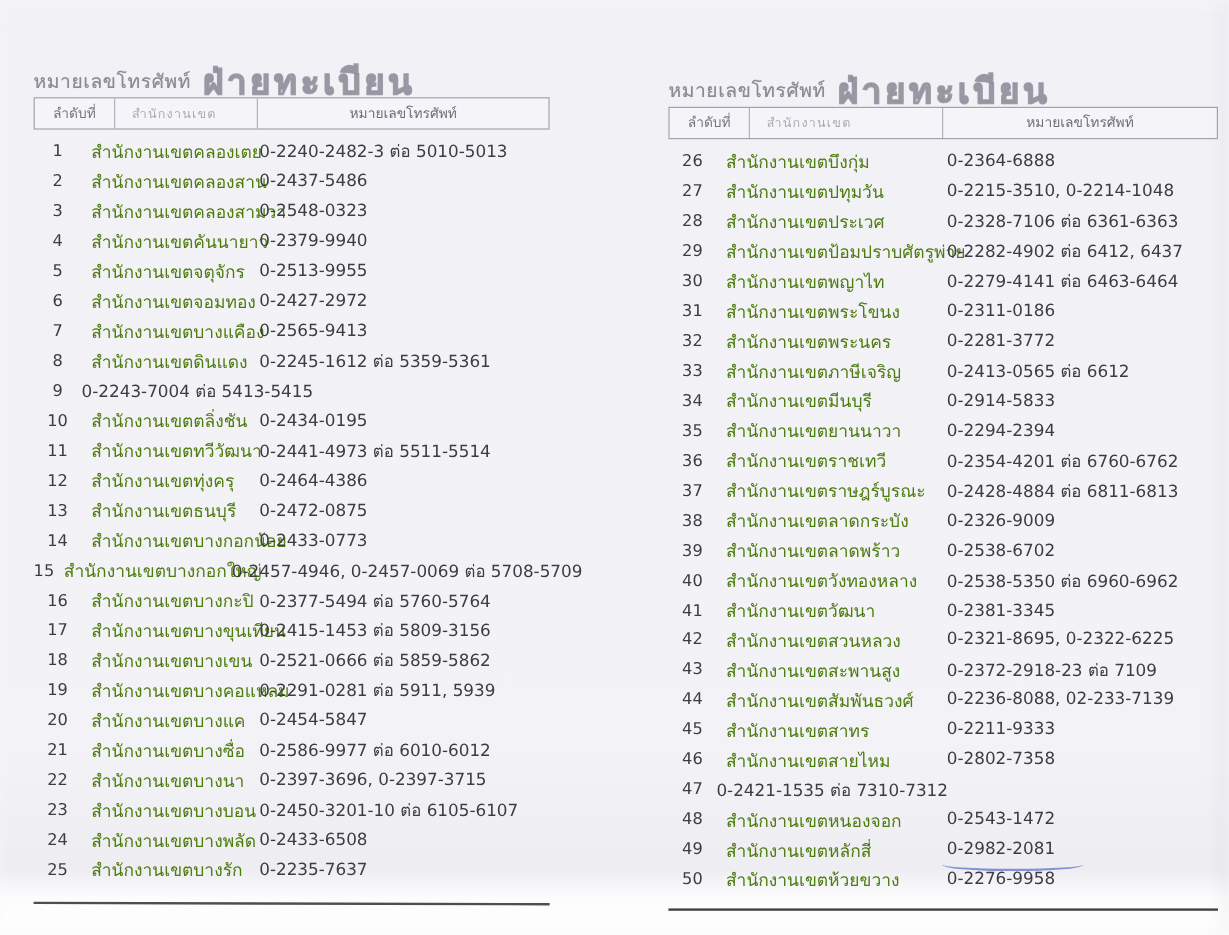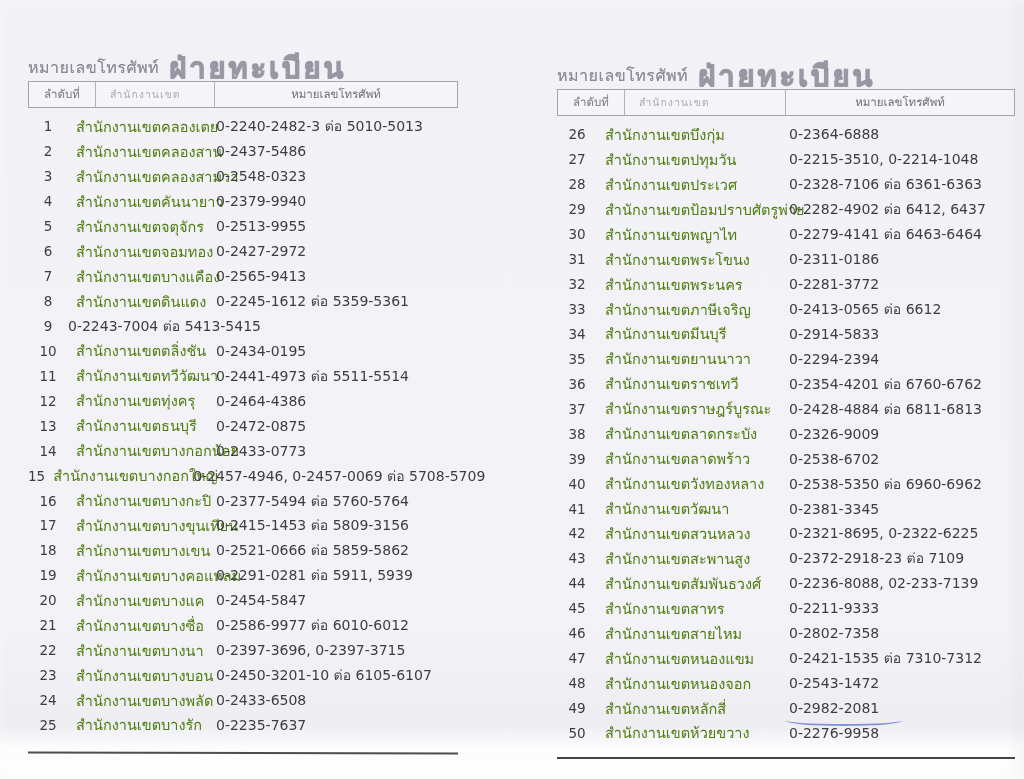--- a/index.html
+++ b/index.html
@@ -315,21 +315,20 @@
         <span class="c-office">สำนักงานเขตสาทร</span>
         <span class="c-phone">0-2211-9333</span>
       </div>
       <div class="row">
         <span class="c-no">46</span>
         <span class="c-office">สำนักงานเขตสายไหม</span>
         <span class="c-phone">0-2802-7358</span>
       </div>
       <div class="row">
         <span class="c-no">47</span>
-        <span class="c-office">สำนักงานเขตหนองแขม</span>
         <span class="c-phone">0-2421-1535 ต่อ 7310-7312</span>
       </div>
       <div class="row">
         <span class="c-no">48</span>
         <span class="c-office">สำนักงานเขตหนองจอก</span>
         <span class="c-phone">0-2543-1472</span>
       </div>
       <div class="row">
         <span class="c-no">49</span>
         <span class="c-office">สำนักงานเขตหลักสี่</span>

